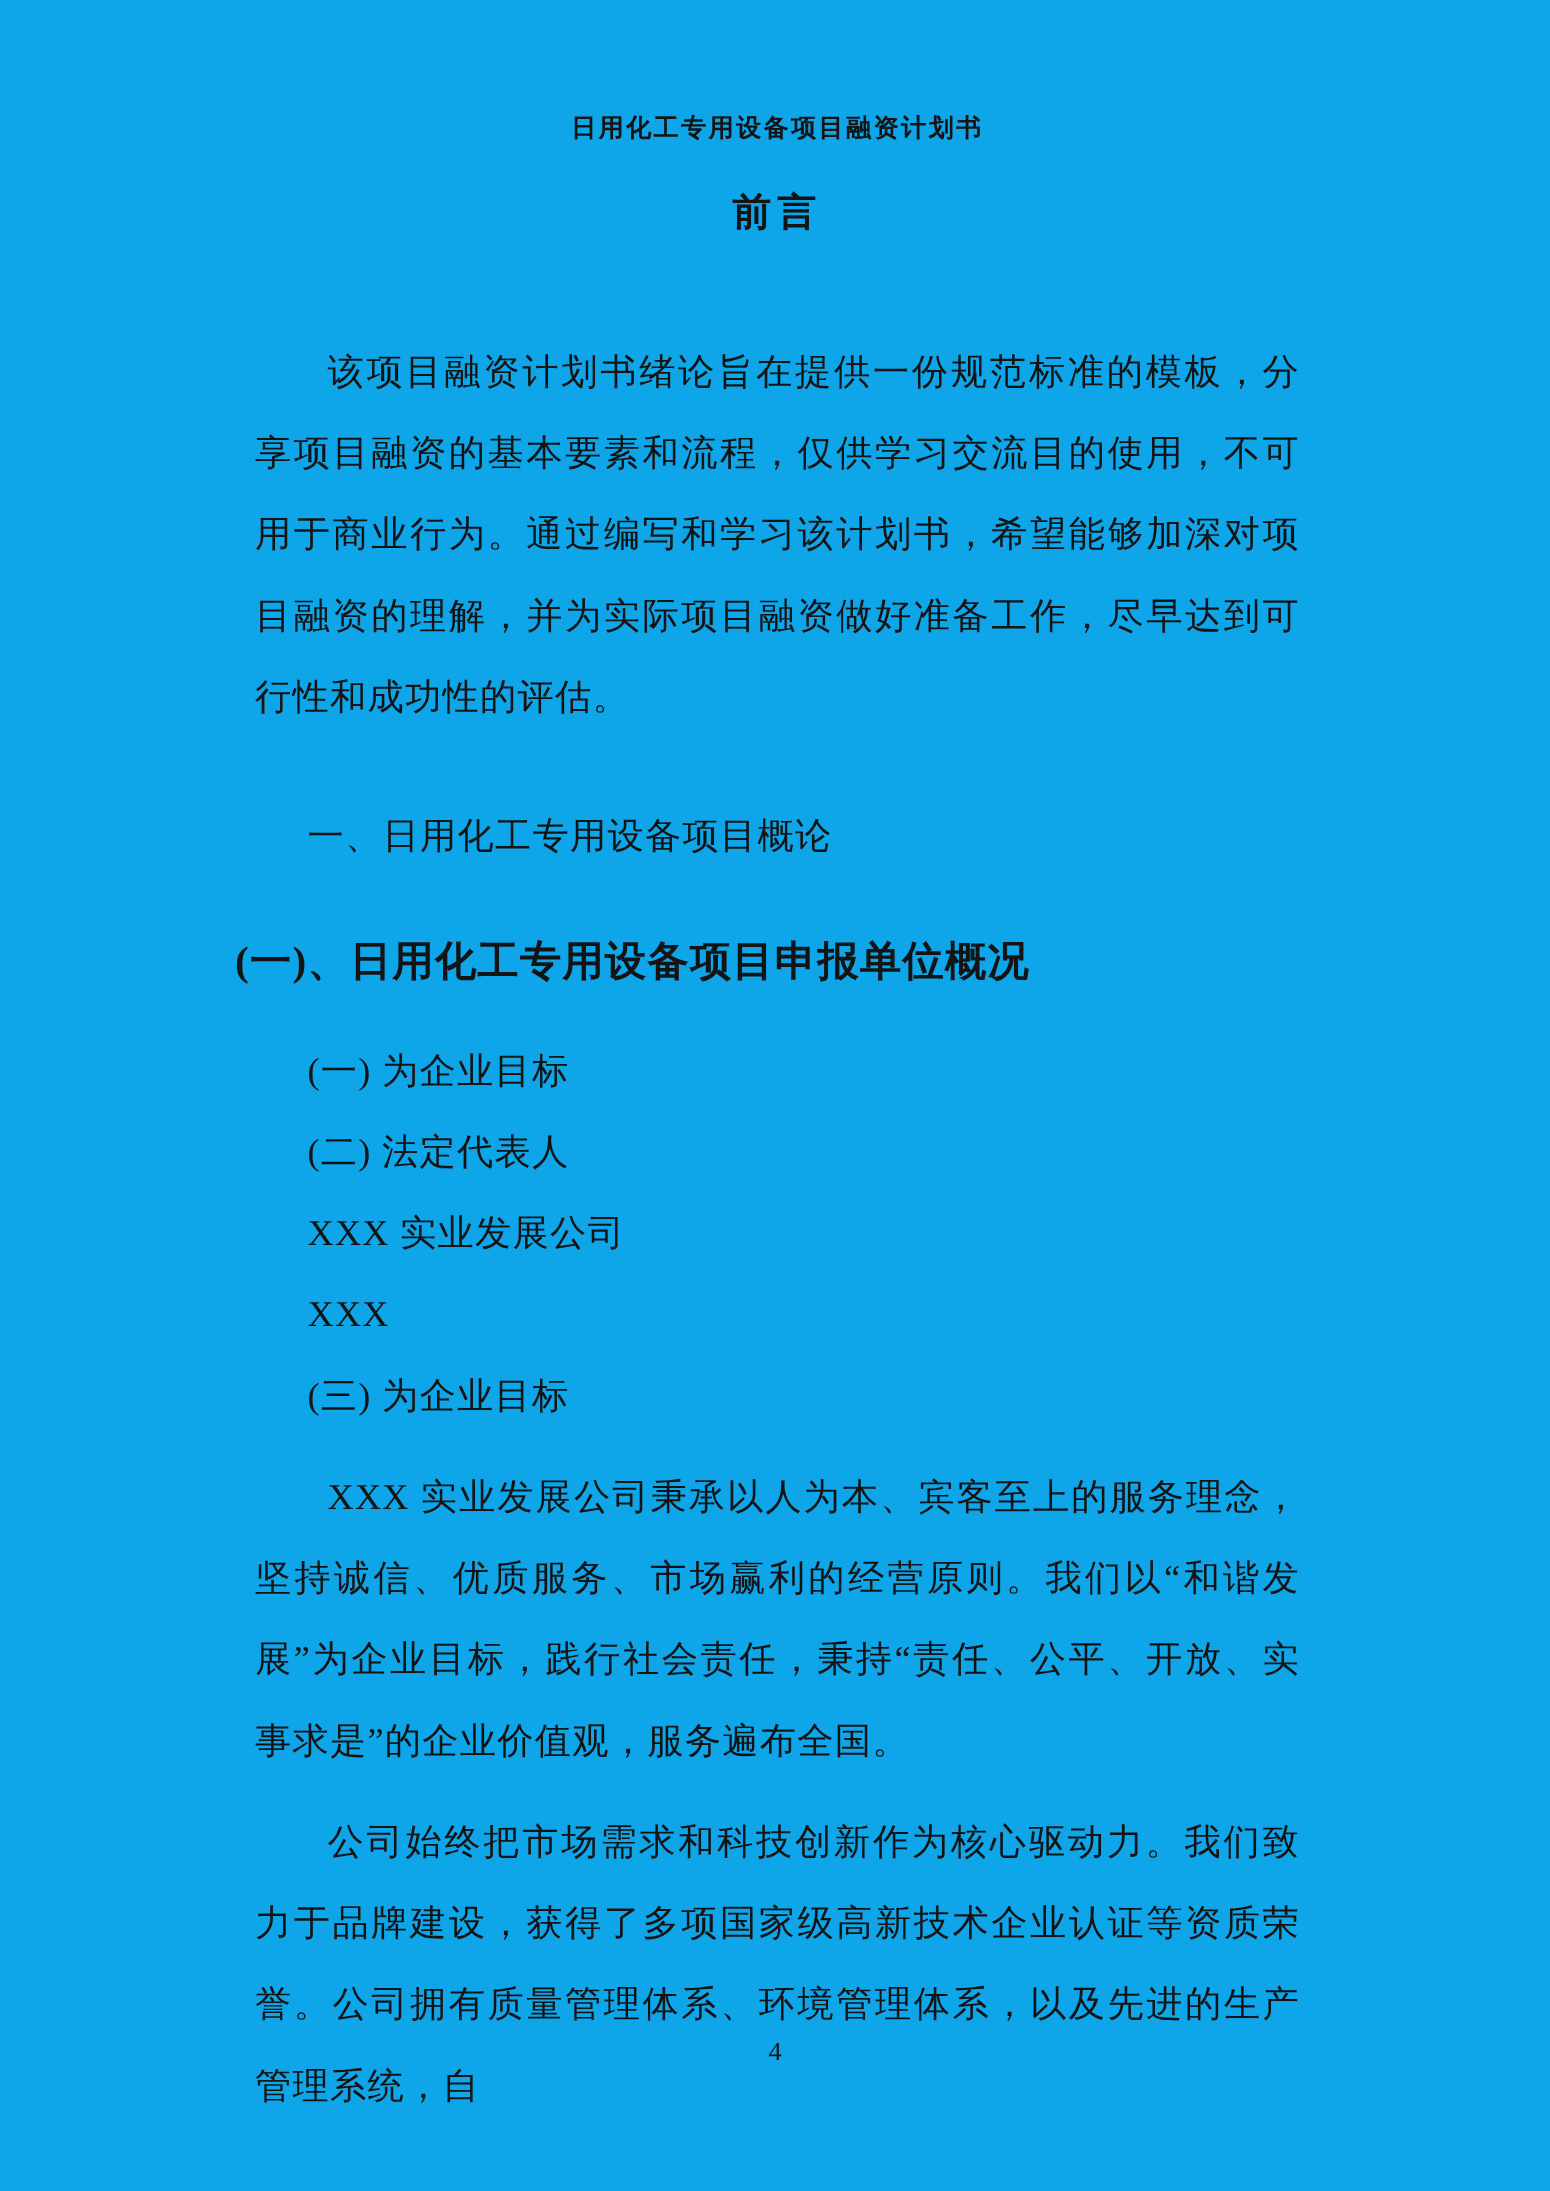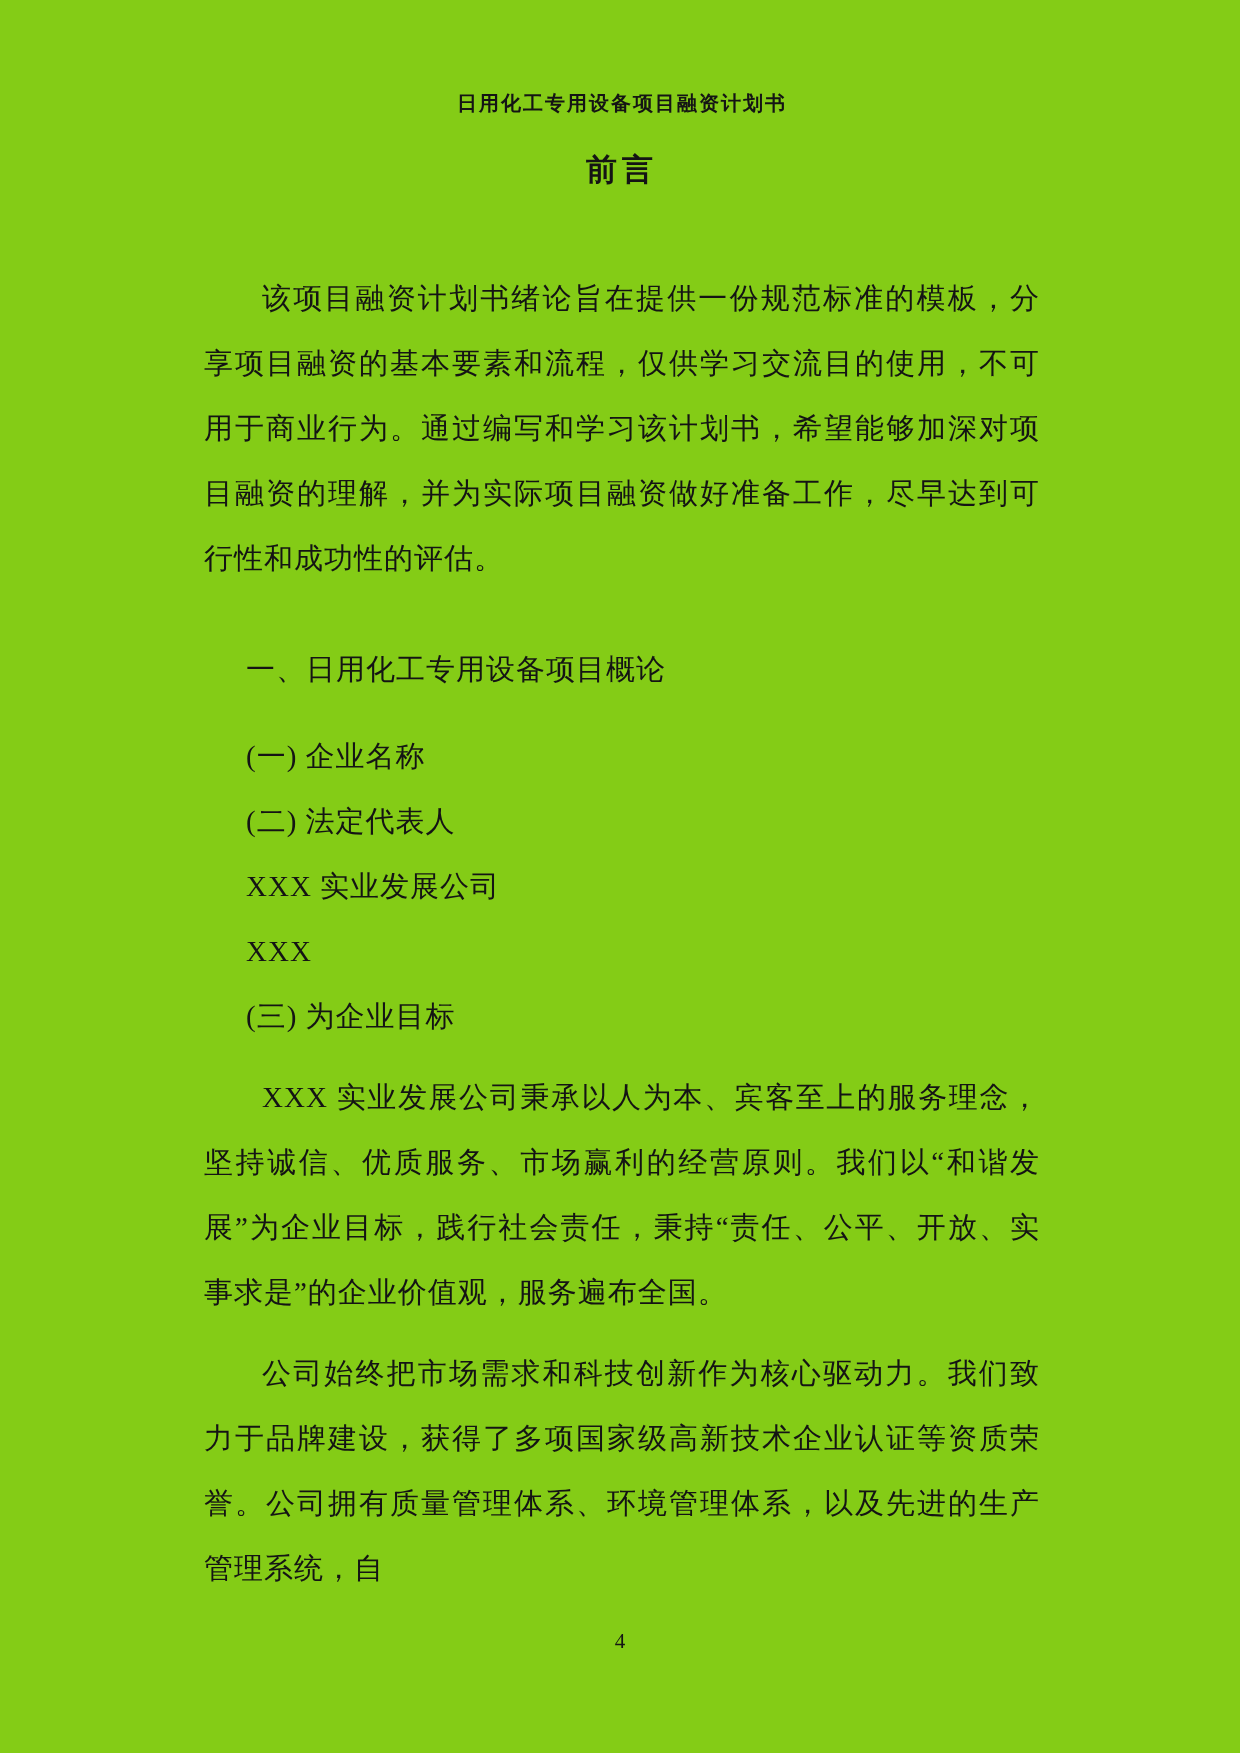--- a/index.html
+++ b/index.html
@@ -5,21 +5,21 @@
   html, body {
     margin: 0;
     padding: 0;
     background: #ffffff;
   }
   .page {
     position: relative;
     width: 1240px;
     height: 1753px;
     margin: 0 auto;
-    background: #84cc16;
+    background: #0ea5e9;
     box-sizing: border-box;
     padding: 92px 184px 0 188px;
     font-family: "Liberation Serif", "DejaVu Serif", serif;
     color: #141414;
     overflow: hidden;
   }
   .running-header {
     text-align: center;
     font-size: 20px;
     font-weight: bold;
@@ -85,23 +85,24 @@
 <div class="page">
 
   <div class="running-header">日用化工专用设备项目融资计划书</div>
 
   <h1 class="doc-title">前言</h1>
 
   <p class="body-para first">该项目融资计划书绪论旨在提供一份规范标准的模板，分享项目融资的基本要素和流程，仅供学习交流目的使用，不可用于商业行为。通过编写和学习该计划书，希望能够加深对项目融资的理解，并为实际项目融资做好准备工作，尽早达到可行性和成功性的评估。</p>
 
   <h2 class="sec-heading">一、日用化工专用设备项目概论</h2>
 
+  <h3 class="subsec-heading">(一)、日用化工专用设备项目申报单位概况</h3>
 
   <div class="item-list">
-    <div class="item-line">(一) 企业名称</div>
+    <div class="item-line">(一) 为企业目标</div>
     <div class="item-line">(二) 法定代表人</div>
     <div class="item-line">XXX 实业发展公司</div>
     <div class="item-line">XXX</div>
     <div class="item-line">(三) 为企业目标</div>
   </div>
 
   <p class="body-para">XXX 实业发展公司秉承以人为本、宾客至上的服务理念，坚持诚信、优质服务、市场赢利的经营原则。我们以“和谐发展”为企业目标，践行社会责任，秉持“责任、公平、开放、实事求是”的企业价值观，服务遍布全国。</p>
 
   <p class="body-para">公司始终把市场需求和科技创新作为核心驱动力。我们致力于品牌建设，获得了多项国家级高新技术企业认证等资质荣誉。公司拥有质量管理体系、环境管理体系，以及先进的生产管理系统，自</p>
 

